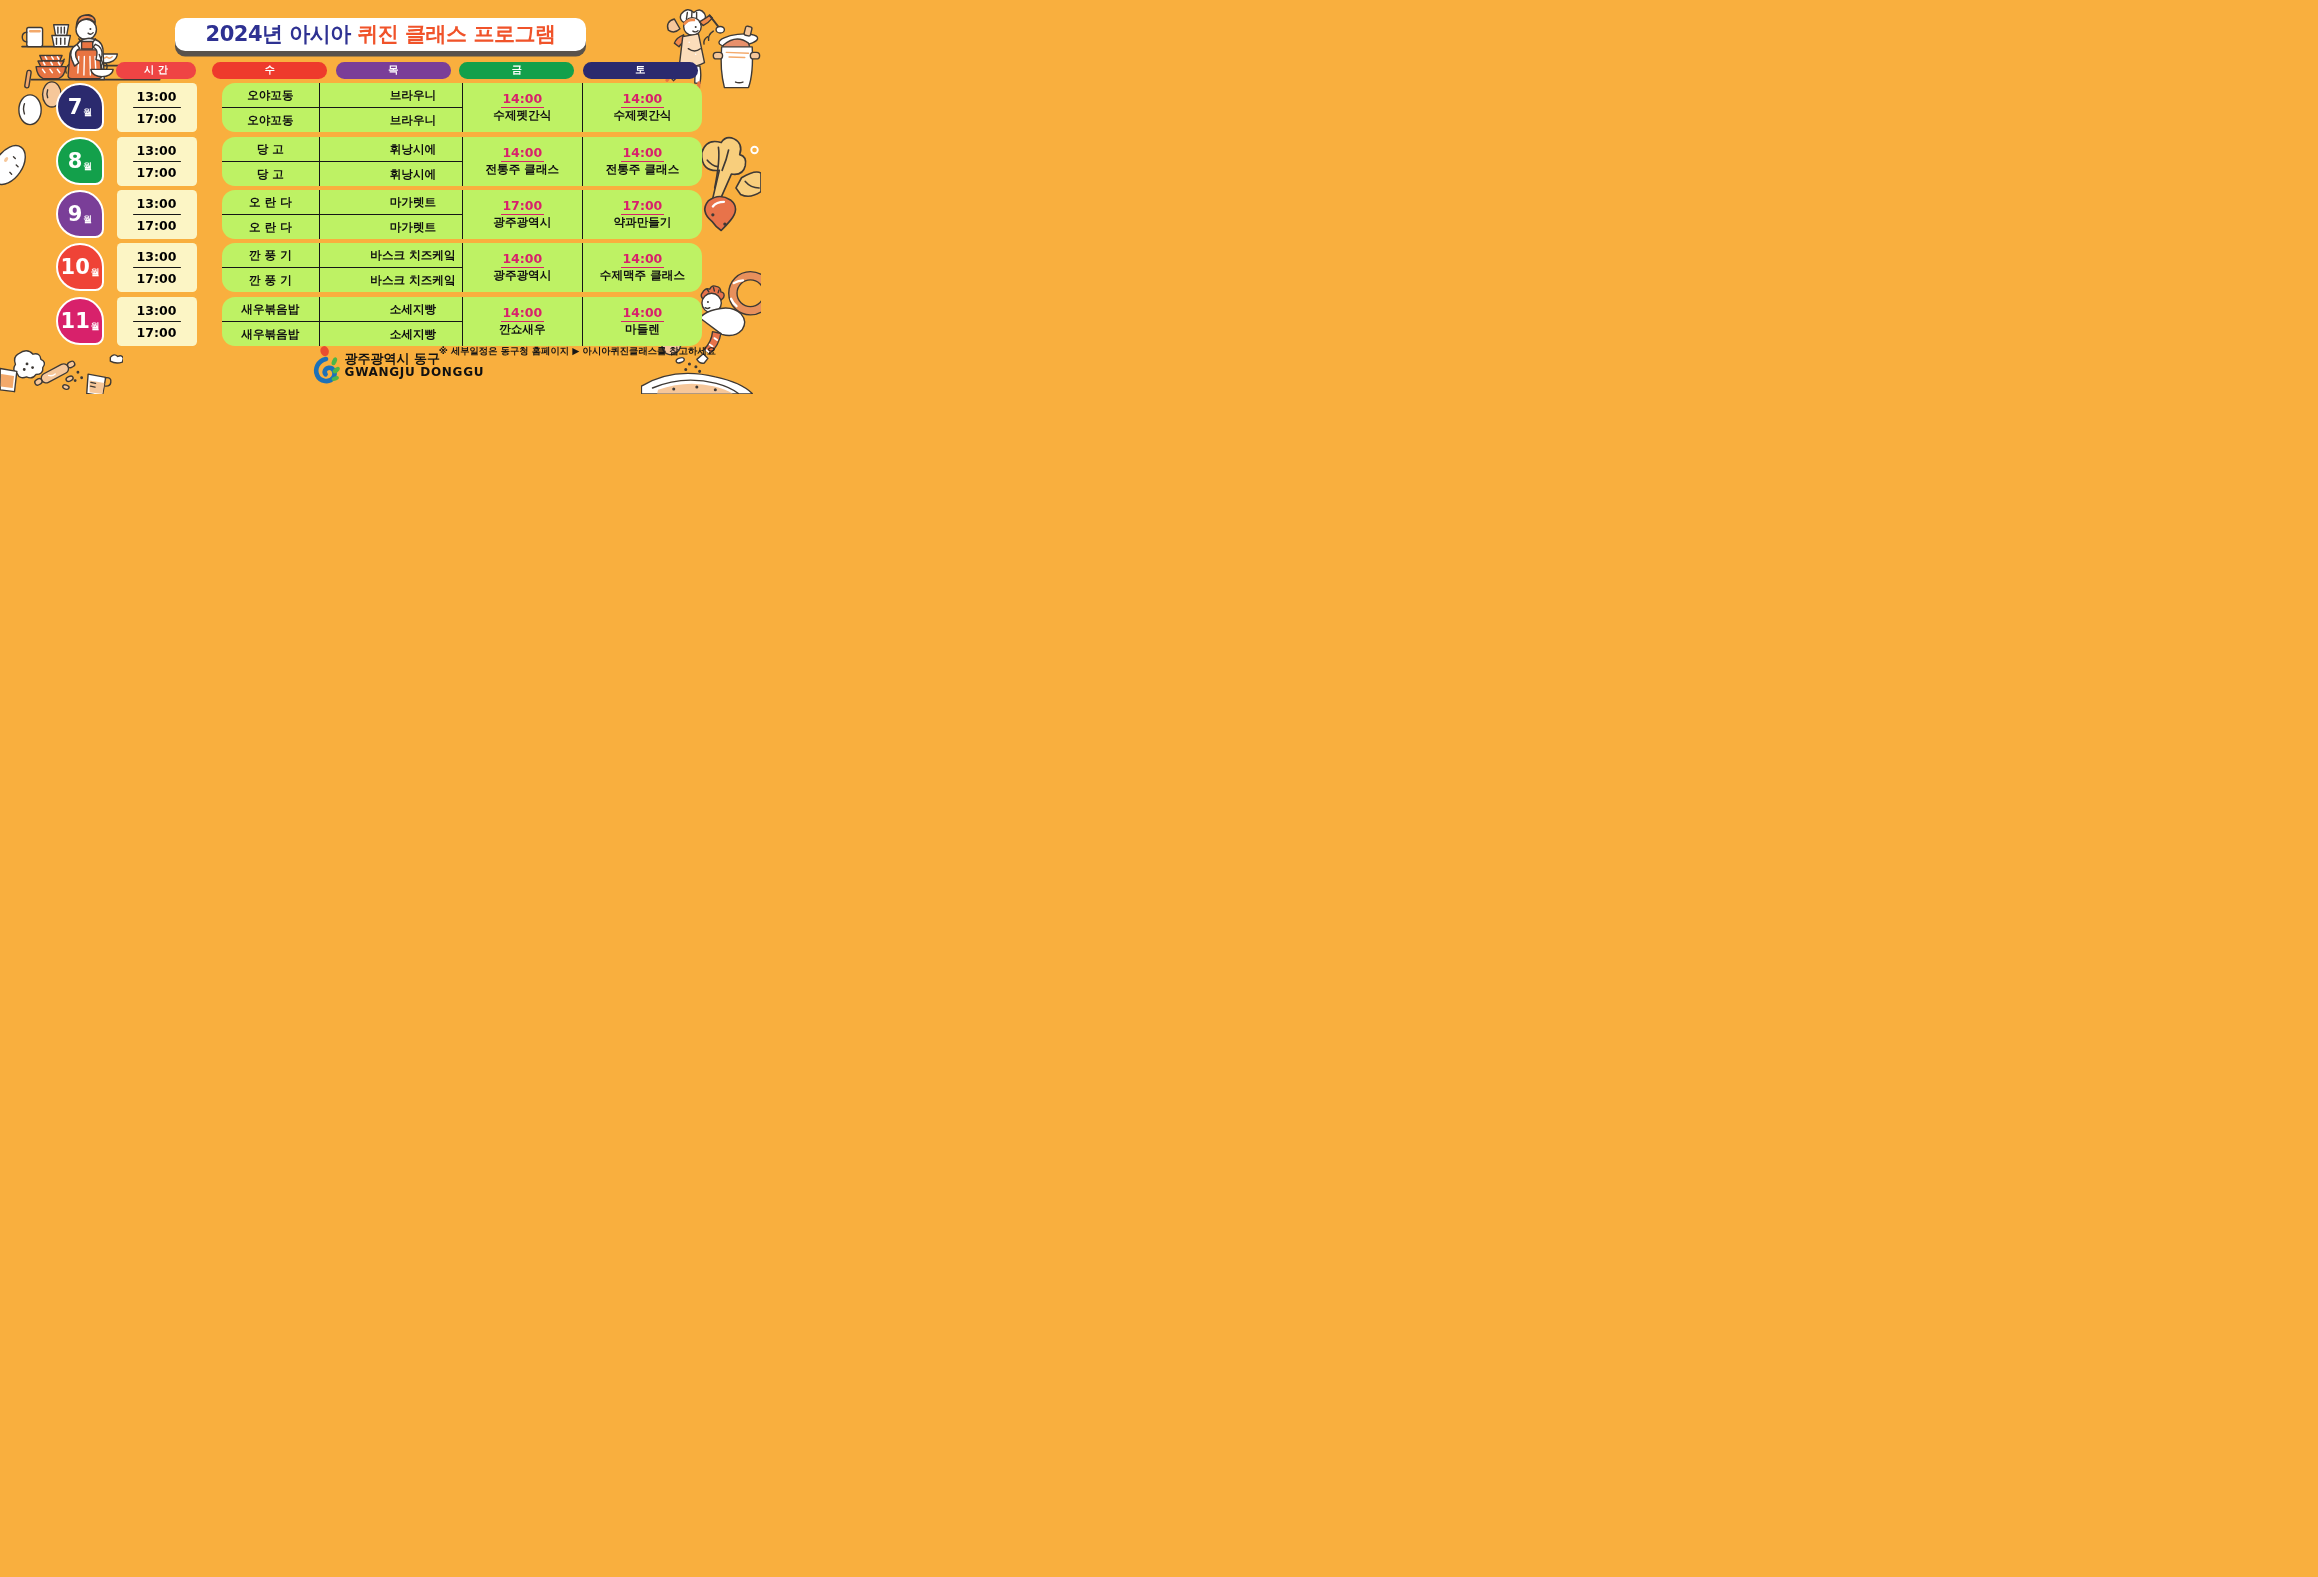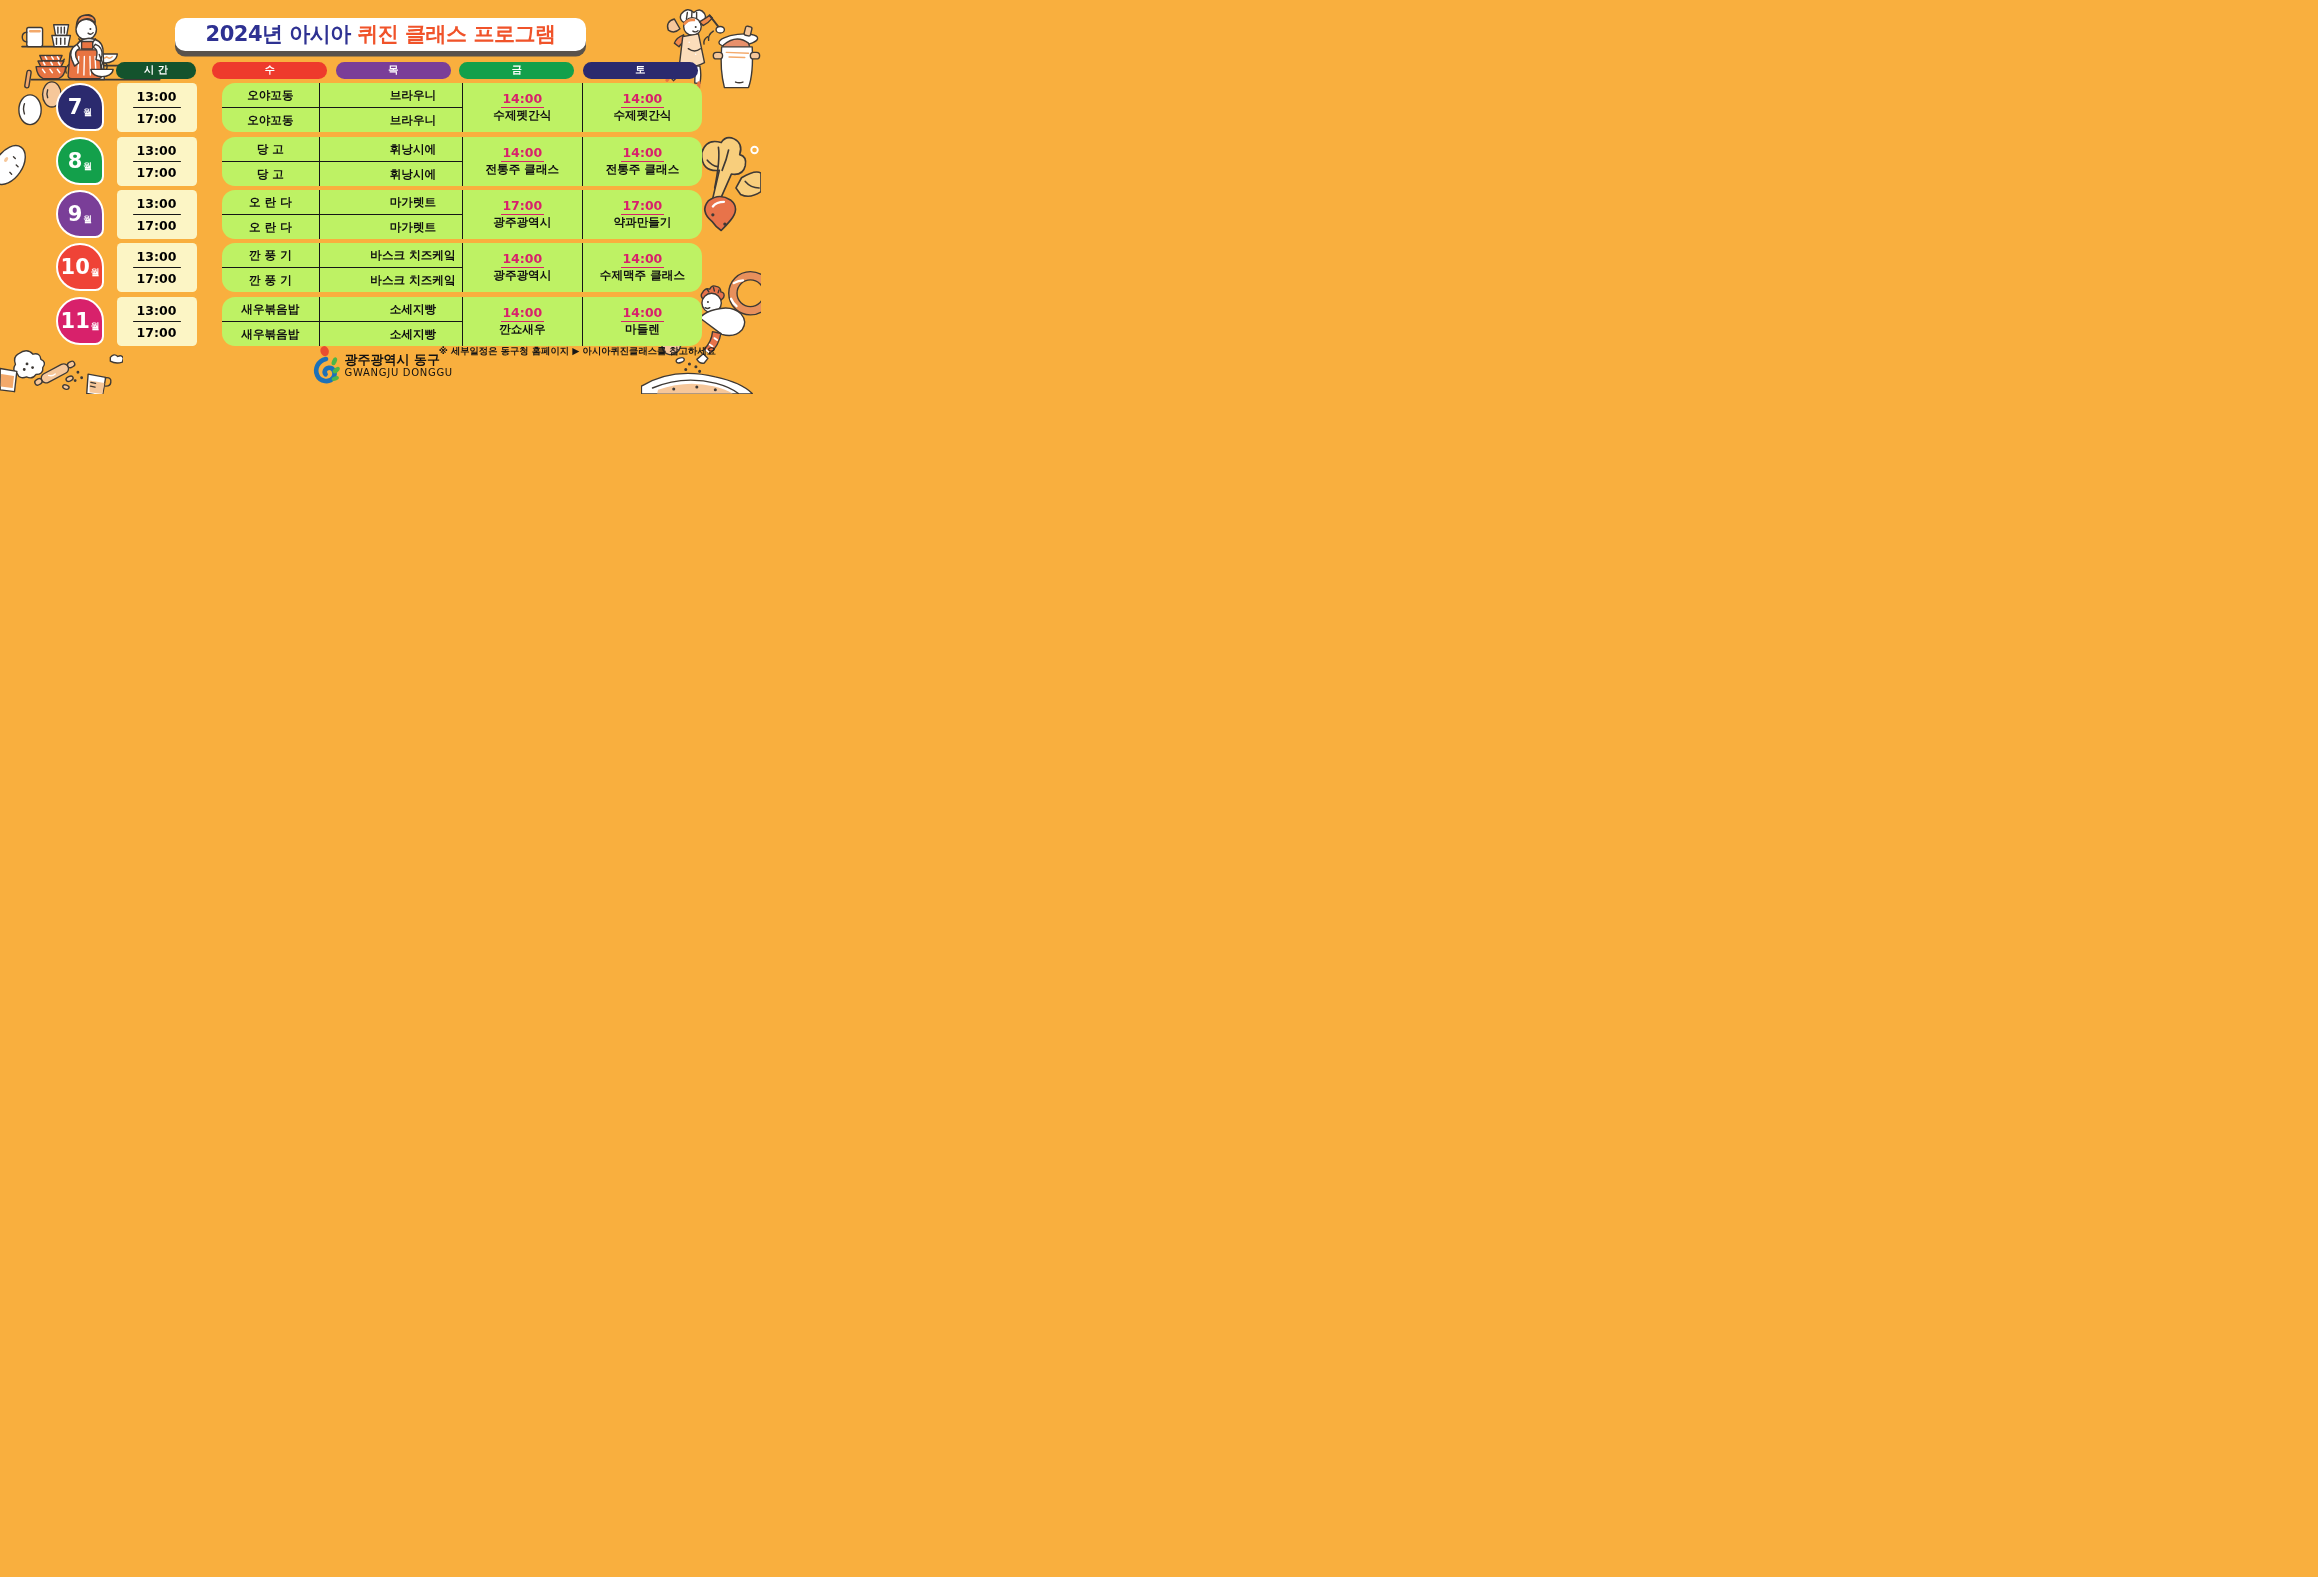--- a/index.html
+++ b/index.html
@@ -45,21 +45,21 @@
         align-items:center;justify-content:center;gap:0;box-sizing:border-box;}
   .side-time{font-size:12.5px;font-weight:800;color:#D8216B;border-bottom:1.9px solid #D8216B;
              line-height:1.15;padding:0 1.4px;}
   .side-label{font-size:11.6px;font-weight:700;color:#111;}
   
   .footer-note{position:absolute;top:345px;right:45px;font-size:9.3px;font-weight:800;
                color:#161616;z-index:2;}
   .logo{position:absolute;top:346px;left:312px;display:flex;align-items:center;gap:4.6px;z-index:2;}
   .logo-text{display:flex;flex-direction:column;line-height:1.1;}
   .org-kr{font-size:13px;font-weight:700;color:#111;}
-  .org-en{font-size:10px;font-weight:400;letter-spacing:0.7px;color:#111;}
+  .org-en{font-size:12px;font-weight:700;letter-spacing:0.7px;color:#111;}
 </style>
 </head>
 <body>
 
 <div class="stage">
 
   <svg class="deco" style="left:11px;top:7.4px;width:156px;height:121px" viewBox="0 0 336 260">
     <g fill="none" stroke="#3E3935" stroke-width="3" stroke-linecap="round" stroke-linejoin="round">
       <line x1="24" y1="85" x2="142" y2="85" stroke-width="4"></line>
       <rect x="34" y="44" width="34" height="41" rx="4" fill="#fff"></rect>
@@ -263,21 +263,21 @@
         <circle cx="160" cy="240" r="1.8" fill="#3E3935"></circle>
     </g>
   </svg>
 
   <div class="banner">
     <span class="t-blue">2024년 아시아</span>
     <span class="t-orange">퀴진 클래스 프로그램</span>
   </div>
 
   <div class="header-row">
-    <div class="time-pill" style="background: #14532d;">시 간</div>
+    <div class="time-pill" style="background: #ef4444;">시 간</div>
     <div class="day-area">
       <div class="day-slot">
           <div class="day-pill" style="background: rgb(238, 58, 44);">수</div>
         </div>
       <div class="day-slot">
           <div class="day-pill" style="background: rgb(122, 62, 152);">목</div>
         </div>
       <div class="day-slot">
           <div class="day-pill" style="background: rgb(19, 160, 75);">금</div>
         </div>

